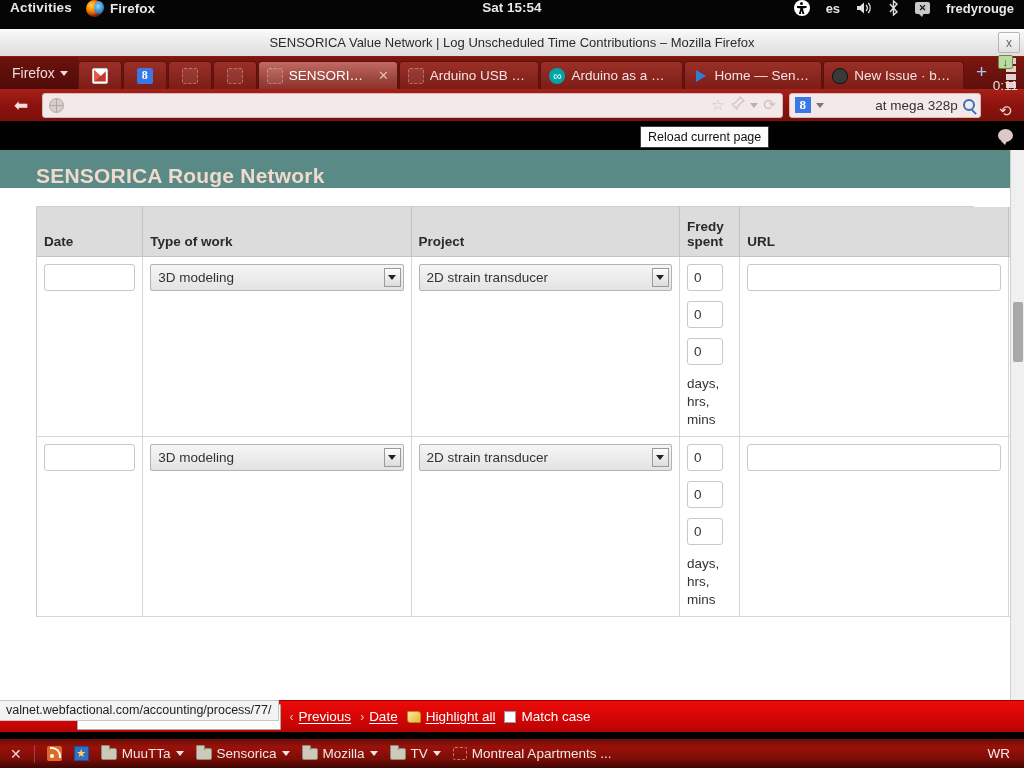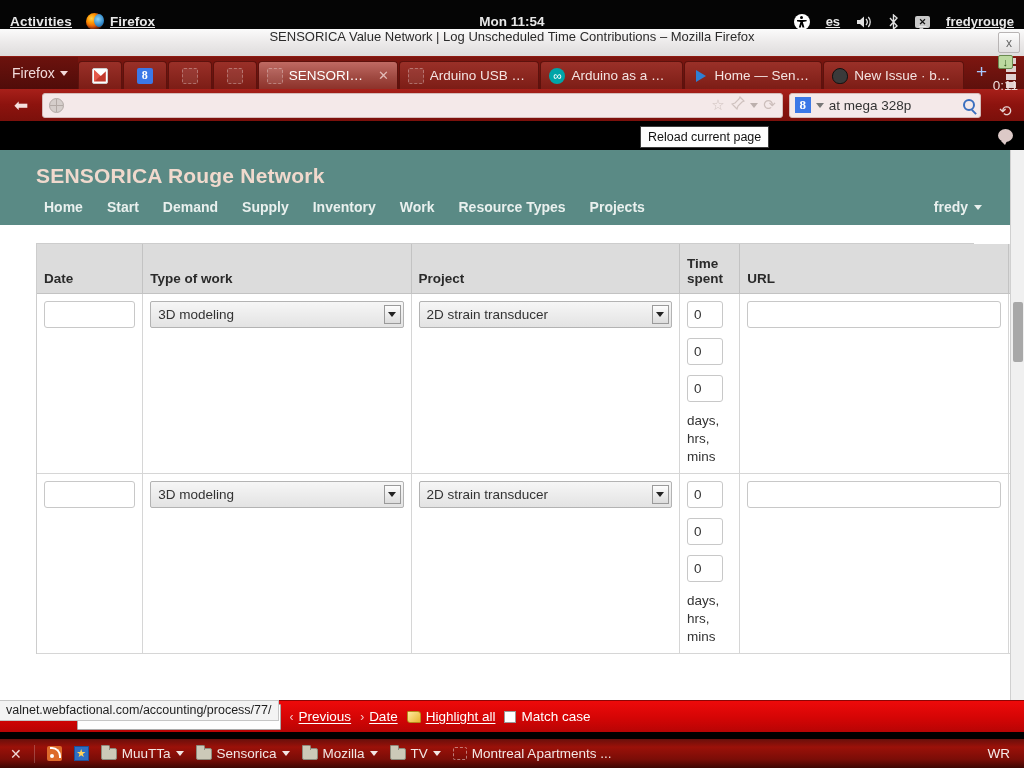--- a/index.html
+++ b/index.html
@@ -7,21 +7,21 @@
     width: 1024px; height: 768px;
     font-family: "Liberation Sans", sans-serif;
     overflow: hidden; background: #000;
   }
   #screen { position: relative; width: 1024px; height: 768px; }
 
   
   .gnome-bar {
     position: absolute; top: 0; left: 0; width: 1024px; height: 43px;
     background: #050505; color: #e8e8e8;
-    display: flex; align-items: center; font-size: 13.5px; font-weight: bold; text-decoration: underline;
+    display: flex; align-items: flex-start; font-size: 13.5px; font-weight: bold;
   }
   .gnome-activities { padding: 0 14px 0 10px; letter-spacing: .2px; }
   .gnome-app { display: flex; align-items: center; gap: 7px; }
   .ff-logo-sm {
     width: 17px; height: 17px; border-radius: 50%;
     background: radial-gradient(circle at 32% 32%, #ffd24d 0%, #ff9400 28%, #e8560d 55%, #a8330a 78%, #6d2207 100%);
     box-shadow: inset -2px -2px 3px rgba(0,0,0,.5);
     position: relative;
   }
   .ff-logo-sm::after {
@@ -61,21 +61,21 @@
     border-left: 4px solid transparent; border-right: 2px solid transparent;
     border-top: 4px solid #c9c9c9;
   }
 
   
   .ff-window { position: absolute; top: 29px; left: 0; width: 1024px; height: 710px; }
   .ff-titlebar {
     height: 28px; width: 100%;
     background: linear-gradient(to bottom, #fbfbfb 0%, #eceaea 50%, #dedcdc 100%);
     border-bottom: 1px solid #8d1a12;
-    display: flex; justify-content: center;
+    display: flex; align-items: center; justify-content: center;
     position: relative; color: #2b2b2b; font-size: 13px;
   }
   .ff-title { max-width: 820px; overflow: hidden; white-space: nowrap; }
   .ff-close {
     position: absolute; right: 4px; top: 3px; width: 22px; height: 21px;
     background: linear-gradient(to bottom,#fdfdfd,#e2e0e0);
     border: 1px solid #b8b4b4; border-radius: 2px;
     display: flex; align-items: center; justify-content: center;
     font-size: 12px; color: #666;
   }
@@ -170,21 +170,21 @@
   .star {
     width:15px; height:14px; color:#cfc2bf; font-size:15px; line-height:14px;
   }
   .reload-ic { font-size:15px; color:#cdbfbc; }
   .searchbar {
     width: 192px; height: 25px; background: #f4e9e9; border: 1px solid #d4bbb9;
     border-radius: 3px; display: flex; align-items: center; padding: 0 5px; gap: 5px;
   }
   .g-ico { width:16px; height:16px; background:#3b78e7; color:#fff; font-family:"Liberation Serif",serif;
     font-size:13px; font-weight:bold; display:flex; align-items:center; justify-content:center; }
-  .search-val { font-size:13.5px; color:#333; flex:1; }
+  .search-val { font-size:13.5px; color:#333; flex:1;text-align:right; }
   .mag {
     width: 12px; height: 12px; border: 2px solid #3a6fbf; border-radius: 50%;
     position: relative; flex:0 0 12px;
   }
   .mag::after { content:""; position:absolute; right:-4px; bottom:-4px; width:6px; height:2px;
     background:#3a6fbf; transform: rotate(45deg); }
   .nav-extras { display:flex; align-items:center; gap:9px; padding-left:6px; color:#f0dddb; font-size:13.5px;flex-direction:column; }
   .dl-icon { width:15px; height:14px; background:#bcd9a0; border:1px solid #6a8a50; border-radius:2px; position:relative; }
   .dl-icon::after { content:"↓"; position:absolute; inset:0; color:#2c5418; font-size:11px; line-height:13px; text-align:center; }
   .sync-icon { font-size:15px; color:#e8d5d3; }
@@ -340,21 +340,21 @@
 <body>
 
 <div id="screen">
 
   <div class="gnome-bar">
     <div class="gnome-activities">Activities</div>
     <div class="gnome-app">
       <span class="ff-logo-sm"></span>
       <span>Firefox</span>
     </div>
-    <div class="gnome-clock">Mon 11:54</div>
+    <div class="gnome-clock">Sat 15:54</div>
     <div class="gnome-right">
       <span class="ic">
           <span class="a11y-icon"></span>
         </span>
       <span>es</span>
       <span class="ic">
         <svg width="16" height="14" viewBox="0 0 16 14">
             <path d="M1 5h3l4-3.5v11L4 9H1z" fill="#e0e0e0"></path>
             <path d="M10 4a4.5 4.5 0 010 6M12.3 2a7.5 7.5 0 010 10" stroke="#e0e0e0" stroke-width="1.3" fill="none"></path>
           </svg>
@@ -455,54 +455,39 @@
         <span class="sync-icon">⟲</span>
         <span class="chat2-icon"></span>
         <span class="caret-down"></span>
       </div>
     </div>
 
     <div class="page">
 
       <div class="site-header">
         <div class="site-title">SENSORICA Rouge Network</div>
-        <div class="site-nav">
-          <span>Home</span>
-          <span>Start</span>
-          <span>Demand</span>
-          <span>Supply</span>
-          <span>Inventory</span>
-          <span>Work</span>
-          <span>Resource Types</span>
-          <span>Projects</span>
-          <span class="spacer"></span>
-          <span class="user">
-            <span>fredy</span>
-            <span class="caret-down"></span>
-          </span>
-        </div>
       </div>
 
 
       <div class="table-wrap">
         <table class="contrib">
           <colgroup>
             <col class="col-date">
               <col class="col-type">
               <col class="col-proj">
             <col class="col-time">
               <col class="col-url">
               <col class="col-desc">
           </colgroup>
           <thead>
             <tr>
               <th>Date</th>
               <th>Type of work</th>
               <th>Project</th>
-              <th>Time spent</th>
+              <th>Fredy spent</th>
               <th>URL</th>
               <th>Description</th>
             </tr>
           </thead>
           <tbody>
             <tr style="height:174px">
               <td>
                 <input class="txt" value="" style="">
               </td>
               <td>

